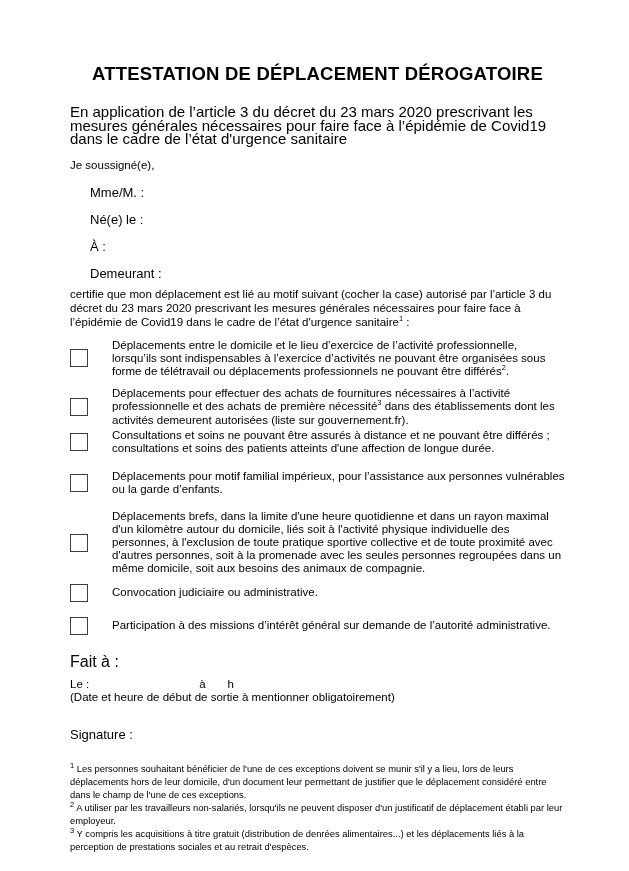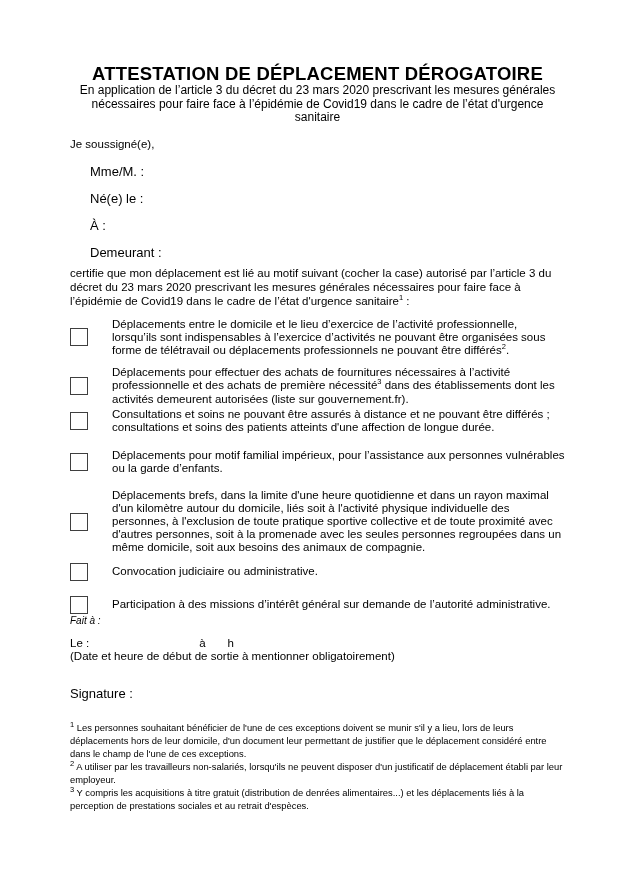--- a/index.html
+++ b/index.html
@@ -15,22 +15,23 @@
     padding: 64px 64px 0 70px;
   }
   .title {
     text-align: center;
     font-size: 18.5px;
     line-height: 20px;
     font-weight: bold;
     letter-spacing: 0.2px;
   }
   .subtitle {
-    text-align: center;
-    font-size: 12px;
+    margin-top: 21px;
+    text-align: left;
+    font-size: 15px;
     line-height: 13.5px;
   }
   .intro { margin-top: 13px; font-size: 11.5px; line-height: 13px; }
   .field { margin-top: 14px; font-size: 13px; line-height: 13px; margin-left: 20px; }
   .certify { margin-top: 7px; font-size: 11.5px; line-height: 14px; }
   sup { font-size: 7.5px; line-height: 0; vertical-align: super; }
   .reasons { margin-top: 10px; }
   .reason {
     display: flex;
     align-items: center;
@@ -42,21 +43,21 @@
   .reason.m5 { margin-top: 8px; align-items: center; }
   .reason.m6 { margin-top: 15px; }
   .checkbox {
     flex: 0 0 auto;
     width: 18px; height: 18px;
     border: 1.5px solid #3f3f3f;
     margin-right: 24px;
     background: #ffffff;
   }
   .reason-text { font-size: 11.5px; line-height: 13.2px; }
-  .closing-fait { font-size: 10px; line-height: 13px; font-style: italic; }
+  .closing-fait { margin-top: 20px; font-size: 16px; line-height: 13px; }
   .closing-le { margin-top: 10px; font-size: 11.5px; line-height: 13px; }
   .closing-le .a-label { display: inline-block; margin-left: 110px; }
   .closing-le .h-label { display: inline-block; margin-left: 22px; }
   .closing-note { font-size: 11.5px; line-height: 13px; }
   .closing-signature { margin-top: 24px; font-size: 13px; line-height: 13px; }
   .footnotes { margin-top: 21px; }
   .footnote { font-size: 9.4px; line-height: 13px; }
 </style>
 </head>
 <body>

